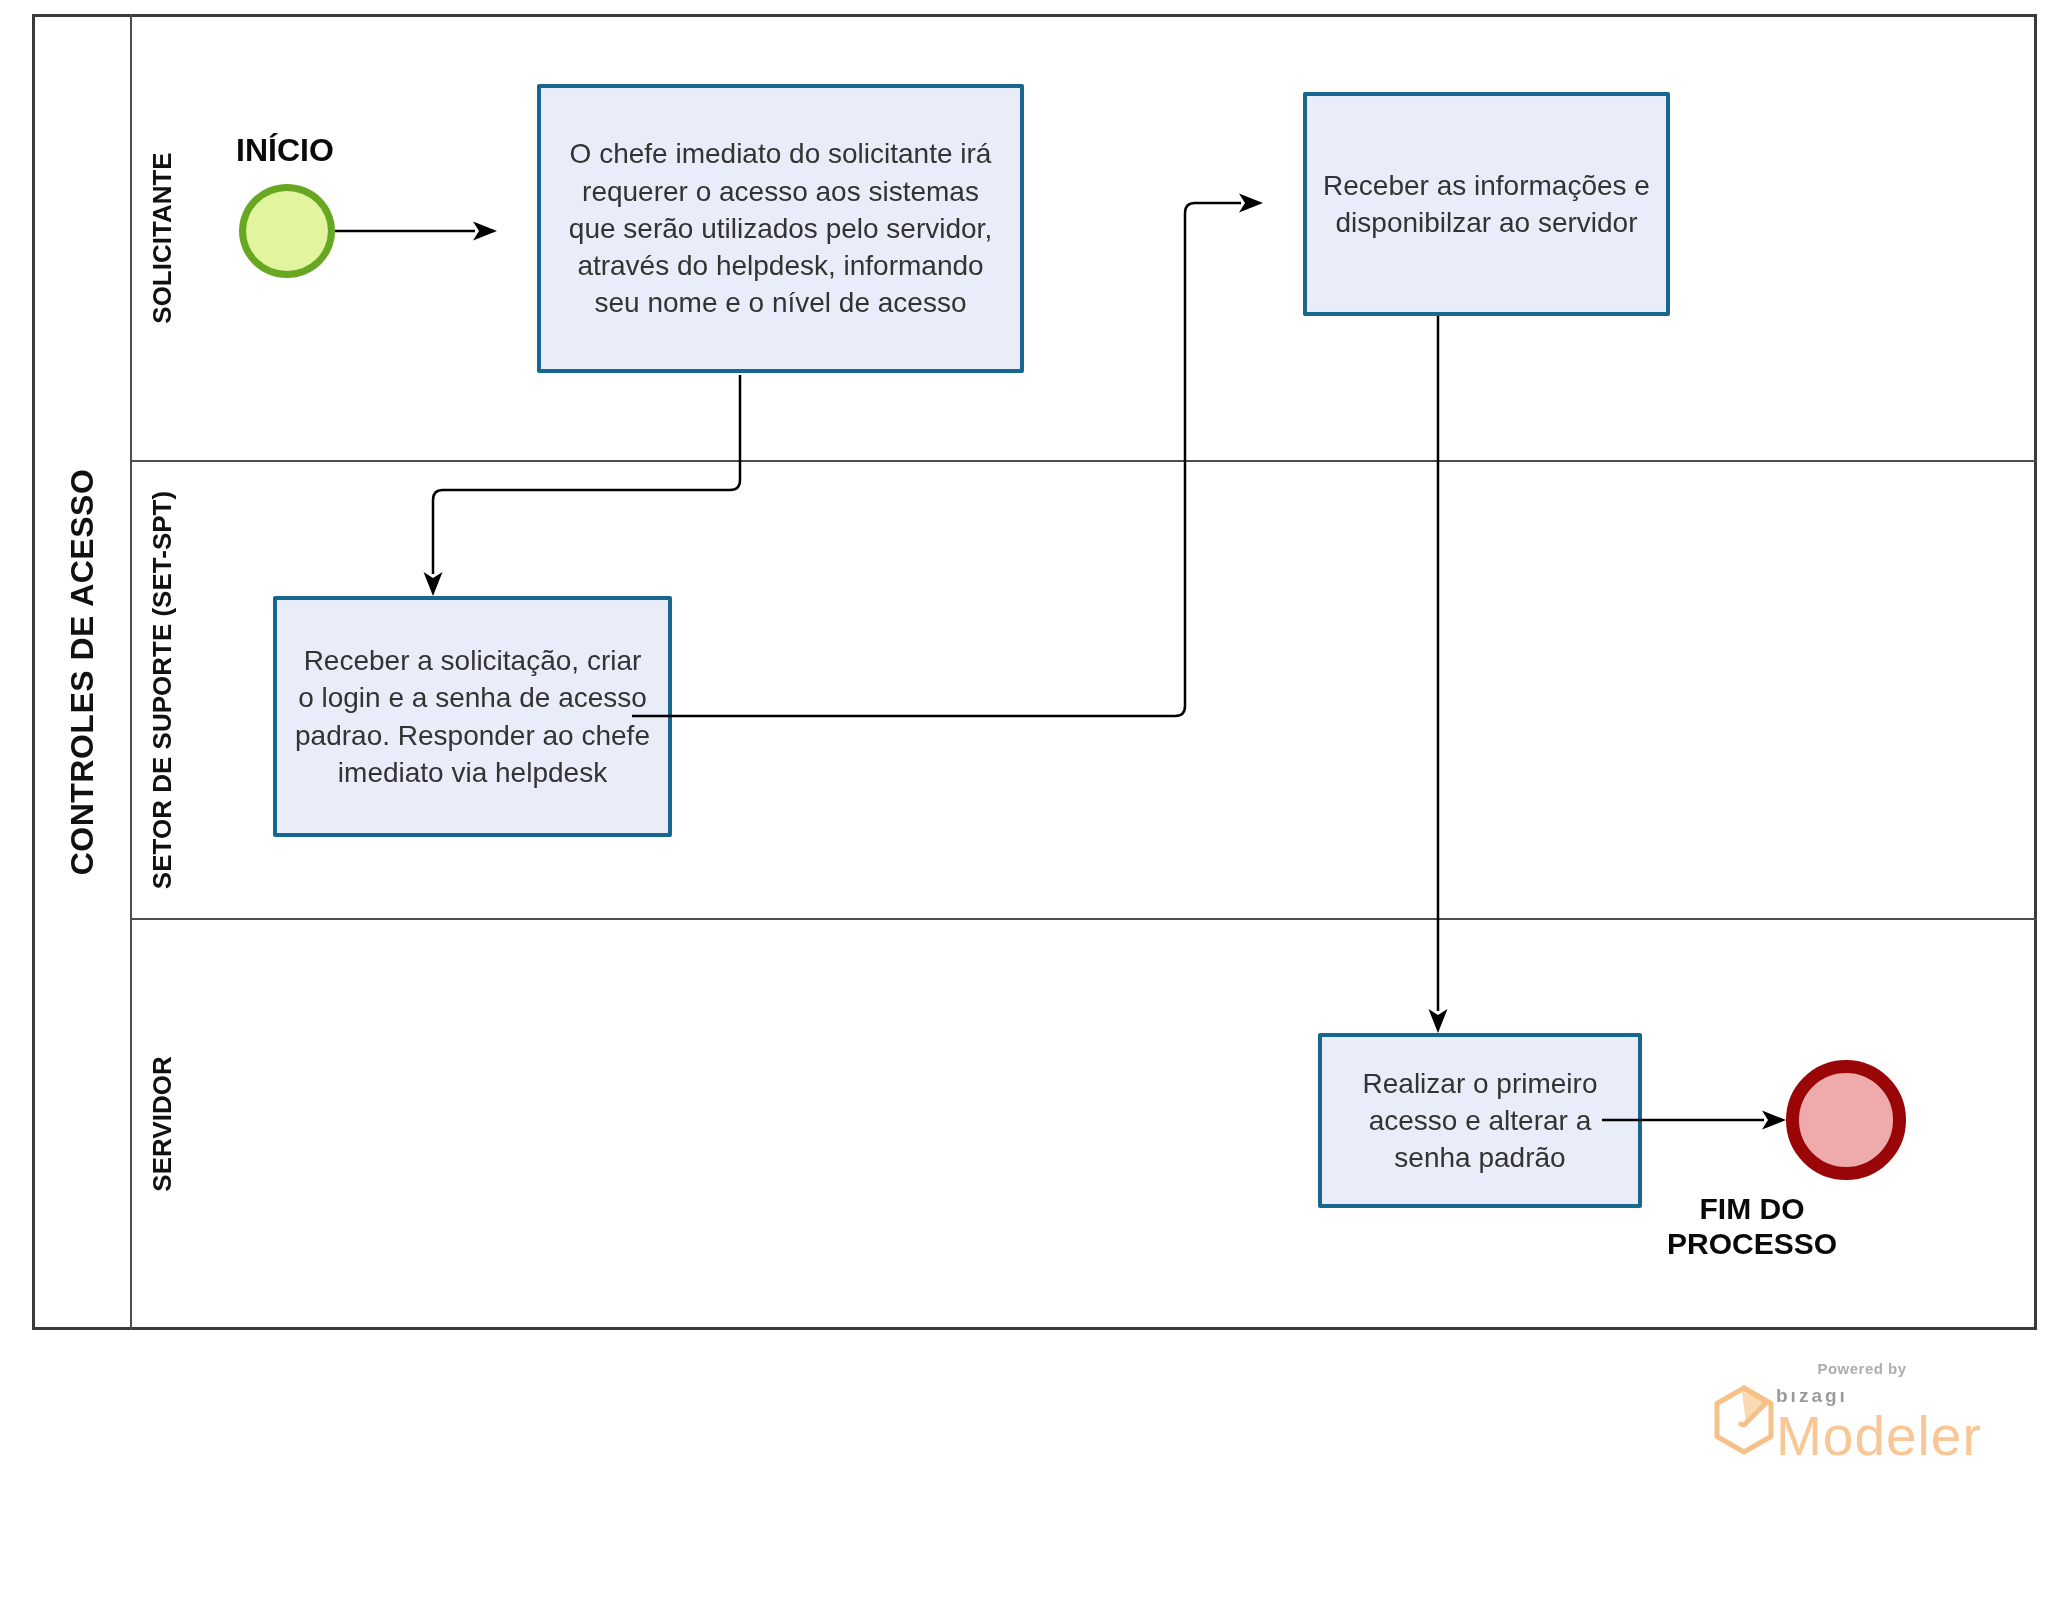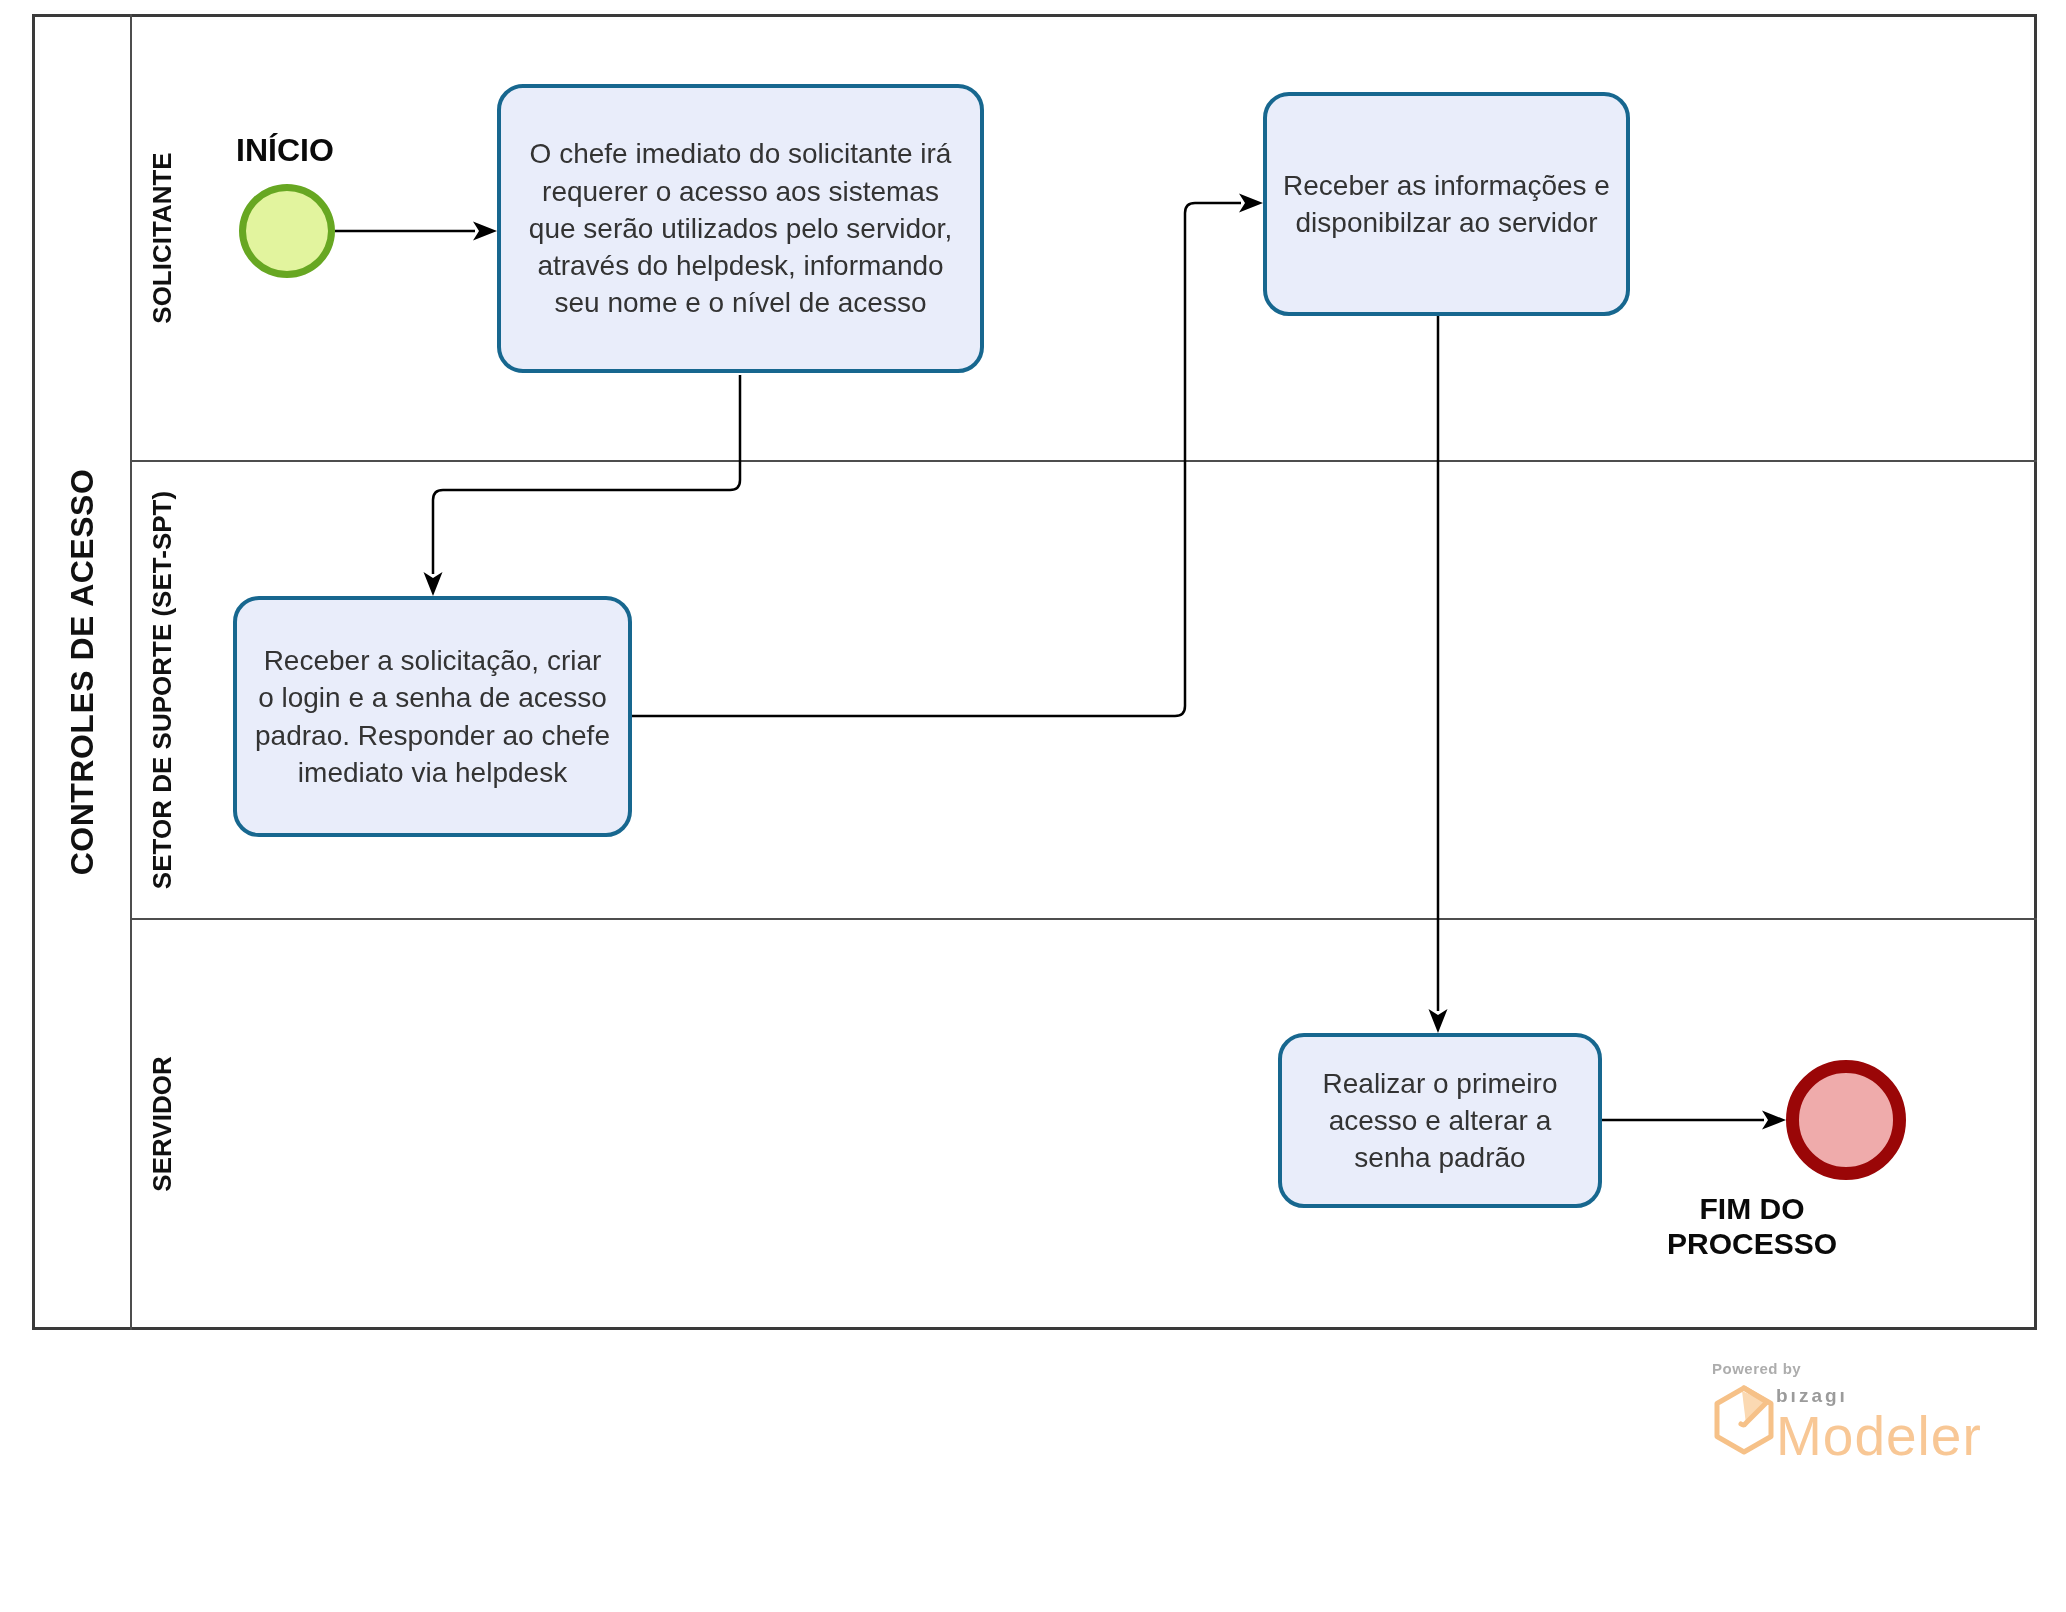--- a/index.html
+++ b/index.html
@@ -24,44 +24,45 @@
   .hline{height:2px; background:var(--lane-line);}
   .rot-label{
     transform:translate(-50%,-50%) rotate(-90deg);
     white-space:nowrap; font-weight:700; color:#111;
   }
   .pool-title{font-size:32px; letter-spacing:.5px;}
   .lane-title{font-size:26px;}
   
   .task{
     box-sizing:border-box; border:4px solid var(--task-border);
-    background:var(--task-fill); border-radius:26px;
+    background:var(--task-fill); border-radius:2px;
     display:flex; align-items:center; justify-content:center;
     text-align:center; color:#333; font-size:28px; line-height:1.33;
     padding:10px 16px;
+    margin-left:40px;
   }
   
   .event{box-sizing:border-box; border-radius:50%;}
   .start-event{
     left:239px; top:184px; width:96px; height:94px;
     background:var(--start-fill); border:7px solid var(--start-border);
   }
   .end-event{
     left:1786px; top:1060px; width:120px; height:120px;
     background:var(--end-fill); border:13px solid var(--end-border);
   }
   .event-label{
     font-weight:800; color:#0a0a0a; text-align:center; line-height:1.15;
   }
   #flows{left:0; top:0; pointer-events:none;}
   #flows .flow{stroke:var(--flow); stroke-width:2.5; fill:none;}
   #flows .arrowhead{fill:var(--flow); stroke:none;}
   
   .footer{left:1712px; top:1360px; width:300px; height:120px;}
-  .powered{font-size:15px; color:var(--muted); font-weight:700; letter-spacing:.5px;}
+  .powered{font-size:15px; color:var(--muted); font-weight:700; letter-spacing:.5px;text-align:center;}
   .logo-row{display:flex; align-items:flex-start; margin-top:8px;}
   .brand-col{margin-left:0;}
   .brand-name{font-size:19px; color:#9b9b9b; letter-spacing:3px; font-weight:700;}
   .product-name{font-size:55px; color:var(--brand); font-weight:400; line-height:1; margin-top:2px; letter-spacing:1px;}
 </style>
 </head>
 <body>
 
 <div id="canvas">
 

